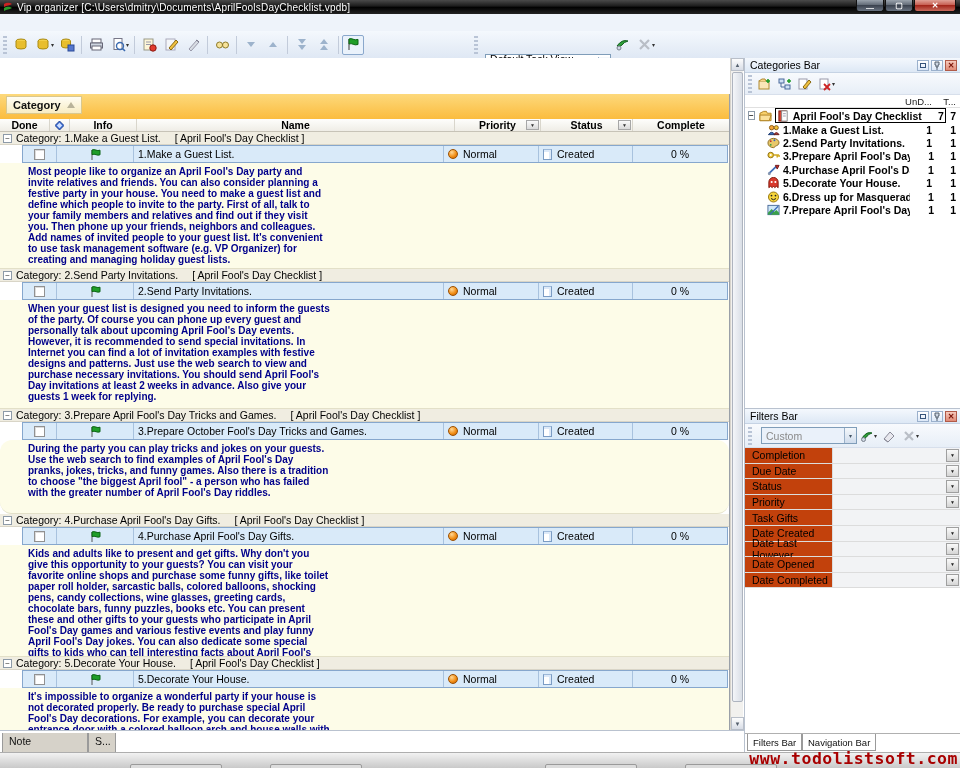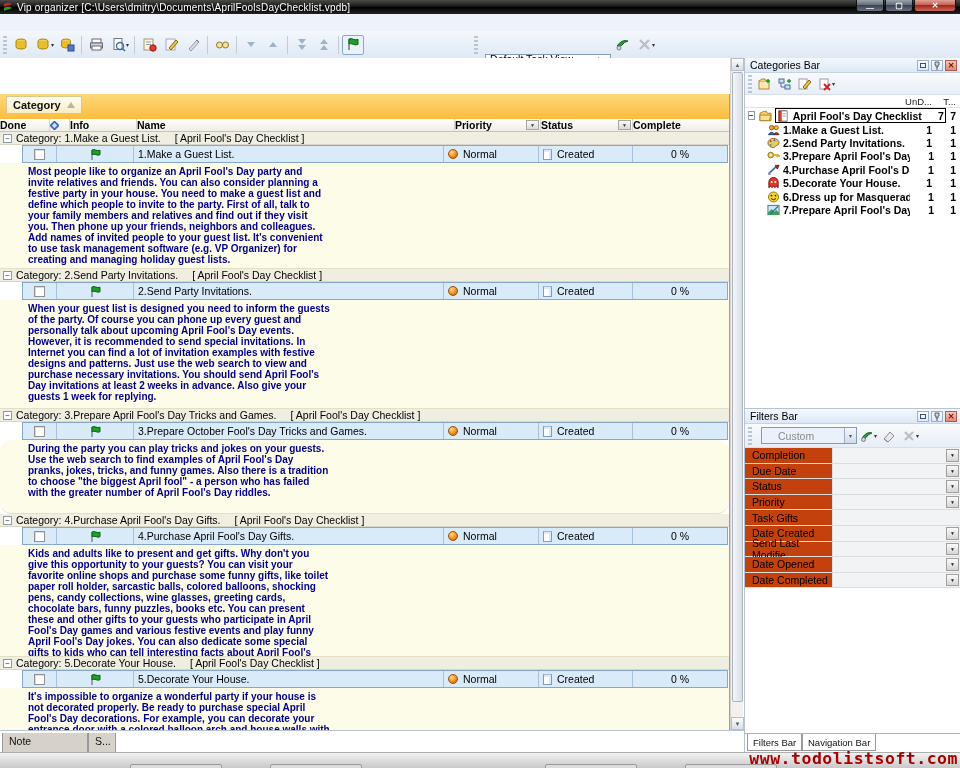--- a/index.html
+++ b/index.html
@@ -50,21 +50,21 @@
   .vs-thumb { position:absolute; left:1px; top:14px; width:11px; height:630px; border:1px solid #aeb4bf; border-radius:2px; background:linear-gradient(90deg,#f4f6f9,#d9dee6); }
   .vs-btn.bottom { position:absolute; bottom:0; }
   .rightcol { width:216px; position:relative; background:#fff; border-left:1px solid #b9c2cf; }
 
   
   .groupband { height:25px; background:linear-gradient(#fdd97c,#fbbc3e); display:flex; align-items:flex-start; padding:2px 0 0 6px; }
   .groupbtn { height:18px; background:linear-gradient(#fffdf4,#f7ecc3); border:1px solid #d9c88e; display:flex; align-items:center; padding:0 6px; font-size:11px; font-weight:bold; color:#111; }
   .sort-tri { width:0; height:0; border-left:4px solid transparent; border-right:4px solid transparent; border-bottom:6px solid #b9b39a; margin-left:6px; }
 
   .gridhead { height:13px; display:flex; background:linear-gradient(#fefefc,#efede6); border-bottom:1px solid #c7c3b7; font-size:10.5px; font-weight:bold; color:#000; }
-  .gh { display:flex; align-items:center; border-right:1px solid #d9d6cc; height:100%; position:relative; }
+  .gh { display:flex; align-items:center; justify-content:center; border-right:1px solid #d9d6cc; height:100%; position:relative; }
   .h-done{width:50px;} .h-dia{width:20px;} .h-info{width:67px;} .h-name{width:318px;} .h-prio{width:86px;} .h-status{width:92px;} .h-comp{flex:1;border-right:none;}
   .hdd { position:absolute; right:1px; top:1px; width:13px; height:10px; background:linear-gradient(#fbfbfb,#d9d9d9); border:1px solid #a7a7a7; display:flex; align-items:center; justify-content:center; font-size:5px; color:#333; }
   .dia { width:9px; height:9px; }
 
   
   .cat-band { height:13px; background:#f0ede1; border-bottom:1px solid #d9d5c7; display:flex; align-items:center; font-size:10.5px; color:#000; padding-left:3px; }
   .expander { width:9px; height:9px; border:1px solid #8d9aa8; background:#fff; font-size:8px; line-height:7px; text-align:center; color:#333; margin-right:4px; }
   .cat-tag { margin-left:14px; }
   .task-row { height:18px; margin-left:22px; width:706px; background:#d9eaf9; border:1px solid #86a7cd; display:flex; font-size:10.5px; color:#000; }
   .tc { display:flex; align-items:center; border-right:1px solid #a8c2de; height:100%; padding-left:4px; }
@@ -118,21 +118,21 @@
   .rootbox { display:flex; align-items:center; border:1px solid #000; background:#fff; padding:0 1px; flex:1; height:15px; }
   .rootbox .cnt1 { margin-left:auto; width:22px; text-align:right; }
   .ticon { width:13px; height:12px; margin-right:3px; flex:none; }
   .child { padding-left:22px; }
 
   .filter-rows { font-size:10.5px; color:#000; }
   .frow { height:15.6px; display:flex; border-bottom:1px solid #dcdcdc; align-items:stretch; }
   .frow .flabel { width:88px; display:flex; align-items:center; padding-left:7px; border-right:1px solid #dcdcdc; background:#c2410c; }
   .frow .fval { flex:1; background:#f2f3f5; position:relative; }
   .fdd { position:absolute; right:1px; top:1px; bottom:1px; width:13px; background:linear-gradient(#fafafa,#d5d5d5); border:1px solid #9f9f9f; display:flex; align-items:center; justify-content:center; font-size:5px; color:#222; }
-  .fcombo { width:96px; height:17px; border:1px solid #7f9db9; background:#eaf1fa; color:#8a8a8a; font-size:10.5px; display:flex; align-items:center; padding-left:16px; margin-left:6px; }
+  .fcombo { width:96px; height:17px; border:1px solid #7f9db9; background:#eaf1fa; color:#8a8a8a; font-size:10.5px; display:flex; align-items:center; padding-left:4px; margin-left:6px; }
   .fcombo .arrow { margin-left:auto; width:12px; height:15px; border-left:1px solid #9ab0c8; display:flex; align-items:center; justify-content:center; font-size:6px; color:#456; background:linear-gradient(#f5f8fb,#cfdcec); }
 
   .right-tabs { position:absolute; left:0; top:675px; width:216px; height:19px; background:#fff; border-top:1px solid #b0b0b0; }
   .rtab { position:absolute; top:0; height:17px; background:#fff; border:1px solid #9a9a9a; border-top:none; font-size:9.5px; display:flex; align-items:center; padding:0 5px; color:#111; }
   .rtab.t1 { left:2px; }
   .rtab.t2 { left:57px; }
 
   
   .bottomstrip { position:absolute; left:0; top:752px; width:960px; height:16px; background:linear-gradient(#f2f2f2,#c9c9c9); border-top:1px solid #aeaeae; overflow:hidden; }
   .ghostbtn { position:absolute; bottom:-2px; height:6px; width:92px; border:1px solid #9a9a9a; background:#dcdcdc; border-radius:2px 2px 0 0; }
@@ -740,21 +740,21 @@
             <div class="flabel">Task Gifts</div>
             <div class="fval"></div>
           </div>
           <div class="frow">
             <div class="flabel">Date Created</div>
             <div class="fval">
                 <span class="fdd">▼</span>
               </div>
           </div>
           <div class="frow">
-            <div class="flabel">Send Last Modifie</div>
+            <div class="flabel">Date Last However</div>
             <div class="fval">
                 <span class="fdd">▼</span>
               </div>
           </div>
           <div class="frow">
             <div class="flabel">Date Opened</div>
             <div class="fval">
                 <span class="fdd">▼</span>
               </div>
           </div>

